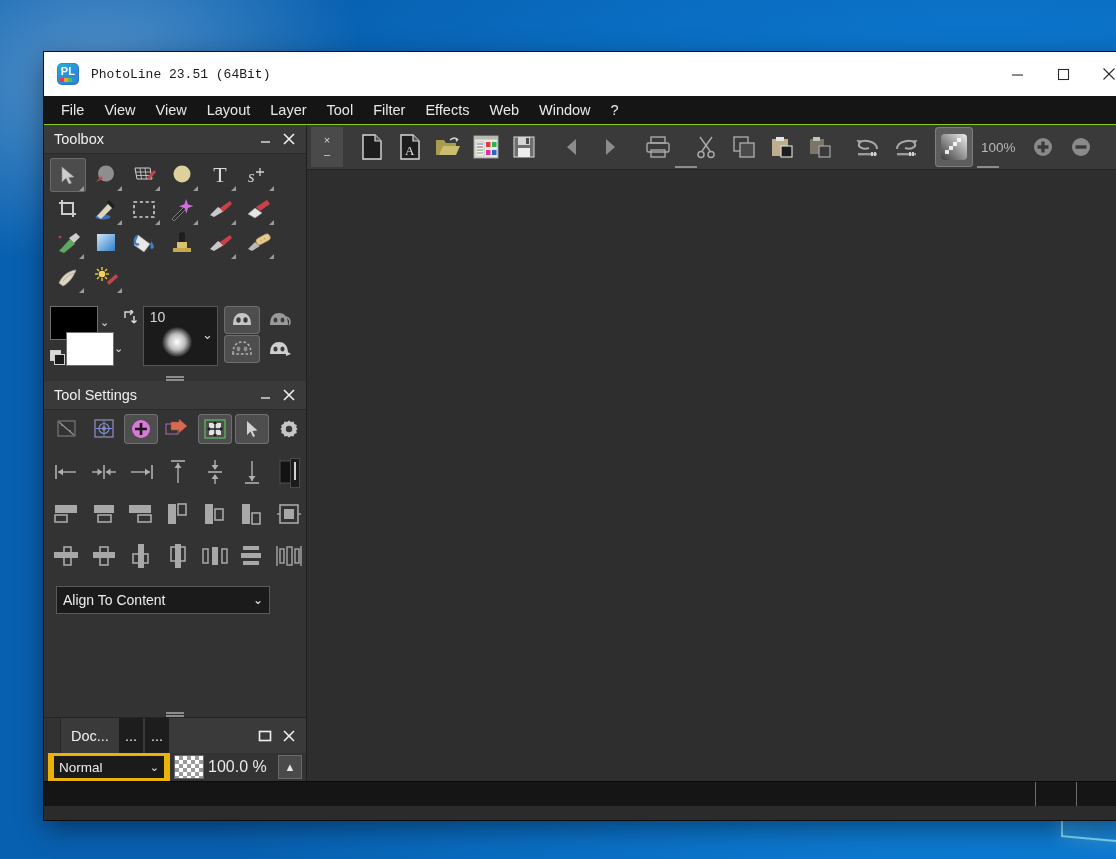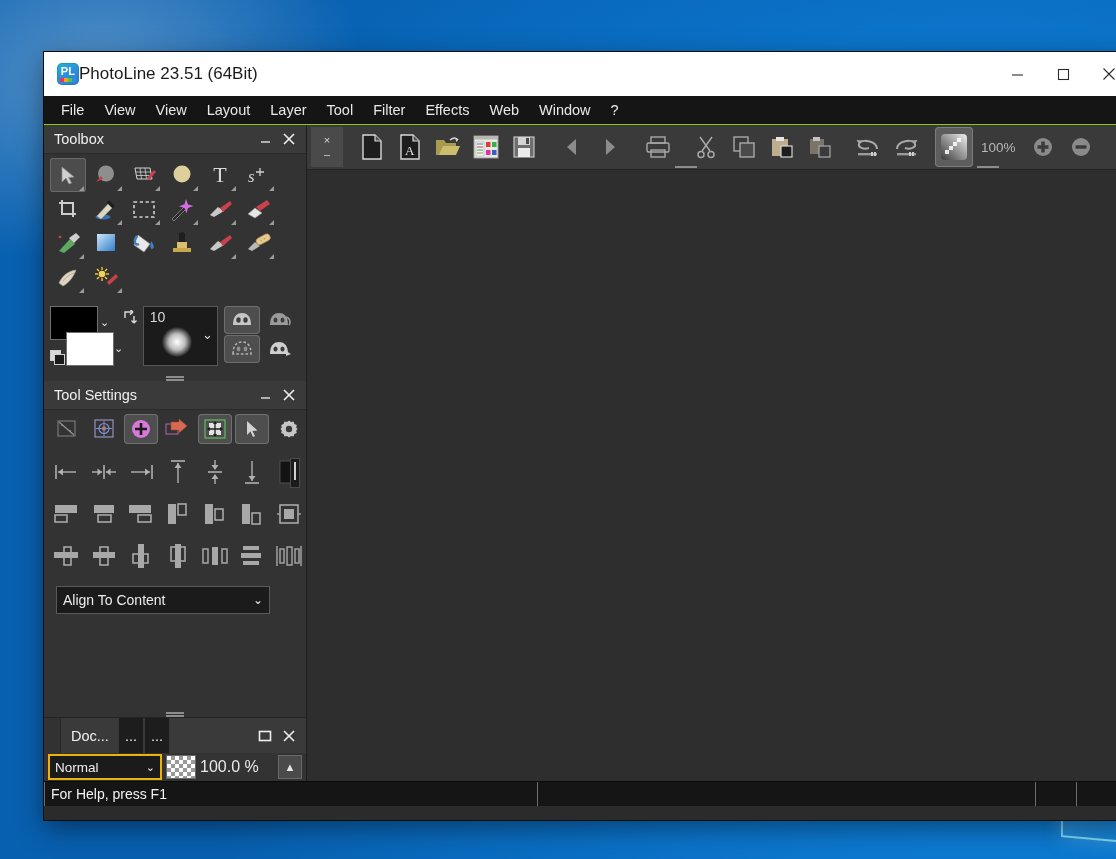--- a/index.html
+++ b/index.html
@@ -47,22 +47,22 @@
     box-shadow:0 0 0 1px rgba(0,0,0,.10) inset;
   }
   #app-icon .pl{
     position:absolute;left:0;right:0;top:2px;text-align:center;
     font-size:11px;font-weight:bold;color:#fff;letter-spacing:.3px;
     font-family:"Liberation Sans", sans-serif;line-height:12px;
   }
   #app-icon .bars{position:absolute;left:3px;right:3px;bottom:3px;height:4px;display:flex;}
   #app-icon .bars i{flex:1;height:100%;}
   #app-title{
-    font-size:17px;color:#1b1b1b;
-    font-family:Liberation Sans, sans-serif;white-space:nowrap;
+    margin-left:12px;font-size:13px;color:#1b1b1b;
+    font-family:Liberation Mono, monospace;white-space:nowrap;
   }
   .wbtn{
     width:46px;height:44px;display:flex;align-items:center;justify-content:center;
     flex:none;
   }
   .wbtn svg{display:block;}
   #winctl{margin-left:auto;display:flex;height:44px;}
 
   
   #menubar{
@@ -148,21 +148,21 @@
   }
   #align-select .cv{margin-left:auto;font-size:12px;}
 
   
   .dockbar{height:35px;background:#3a3a3a;display:flex;align-items:center;border-top:1px solid #242424;}
   .dtab{height:35px;display:flex;align-items:center;padding:0 10px;color:#f0f0f0;font-size:14.5px;
         font-family:"Liberation Sans", sans-serif;}
   .dtab.dark{background:#1d1d1d;}
   .dhandle{width:16px;height:35px;background:#323232;border-right:1px solid #262626;}
   .blendrow{height:28px;background:#333;display:flex;align-items:center;padding-left:4px;gap:4px;overflow:hidden;}
-  .blendsel{width:100px;height:22px;background:#1b1b1b;border:2px solid #eab308;color:#ededed;font-size:13.5px;
+  .blendsel{width:100px;height:22px;background:#1b1b1b;border:6px solid #eab308;color:#ededed;font-size:13.5px;
             display:flex;align-items:center;padding:0 5px;font-family:"Liberation Sans", sans-serif;}
   .blendsel .cv{margin-left:auto;font-size:11px;}
   .checker{width:28px;height:22px;
     background-image:linear-gradient(45deg,#9a9a9a 25%,transparent 25%,transparent 75%,#9a9a9a 75%),
                      linear-gradient(45deg,#9a9a9a 25%,#ffffff 25%,#ffffff 75%,#9a9a9a 75%);
     background-size:8px 8px;background-position:0 0,4px 4px;border:1px solid #666;}
   .opac{color:#e9e9e9;font-size:16px;}
   .upbtn{margin-left:auto;margin-right:4px;width:22px;height:22px;background:#4a4a4a;border:1px solid #6a6a6a;
          display:flex;align-items:center;justify-content:center;color:#e8e8e8;font-size:11px;}
 
@@ -922,21 +922,20 @@
 
         <div class="tbgrip" id="grip-a"></div>
         <div class="tbgrip" id="grip-b"></div>
       </div>
 
       <div id="canvas"></div>
     </div>
   </div>
 
   <div id="statusbar">
-    <div class="sb-cell" id="sb-main">For Help, press F1</div>
     <div class="sb-cell" id="sb-mid"></div>
     <div class="sb-cell" id="sb-c1"></div>
     <div class="sb-cell" id="sb-c2">
       <span></span>
       <span class="resizer">
         <i style="right:0;bottom:0;"></i>
           <i style="right:4px;bottom:0;"></i>
           <i style="right:8px;bottom:0;"></i>
         <i style="right:0;bottom:4px;"></i>
           <i style="right:4px;bottom:4px;"></i>

